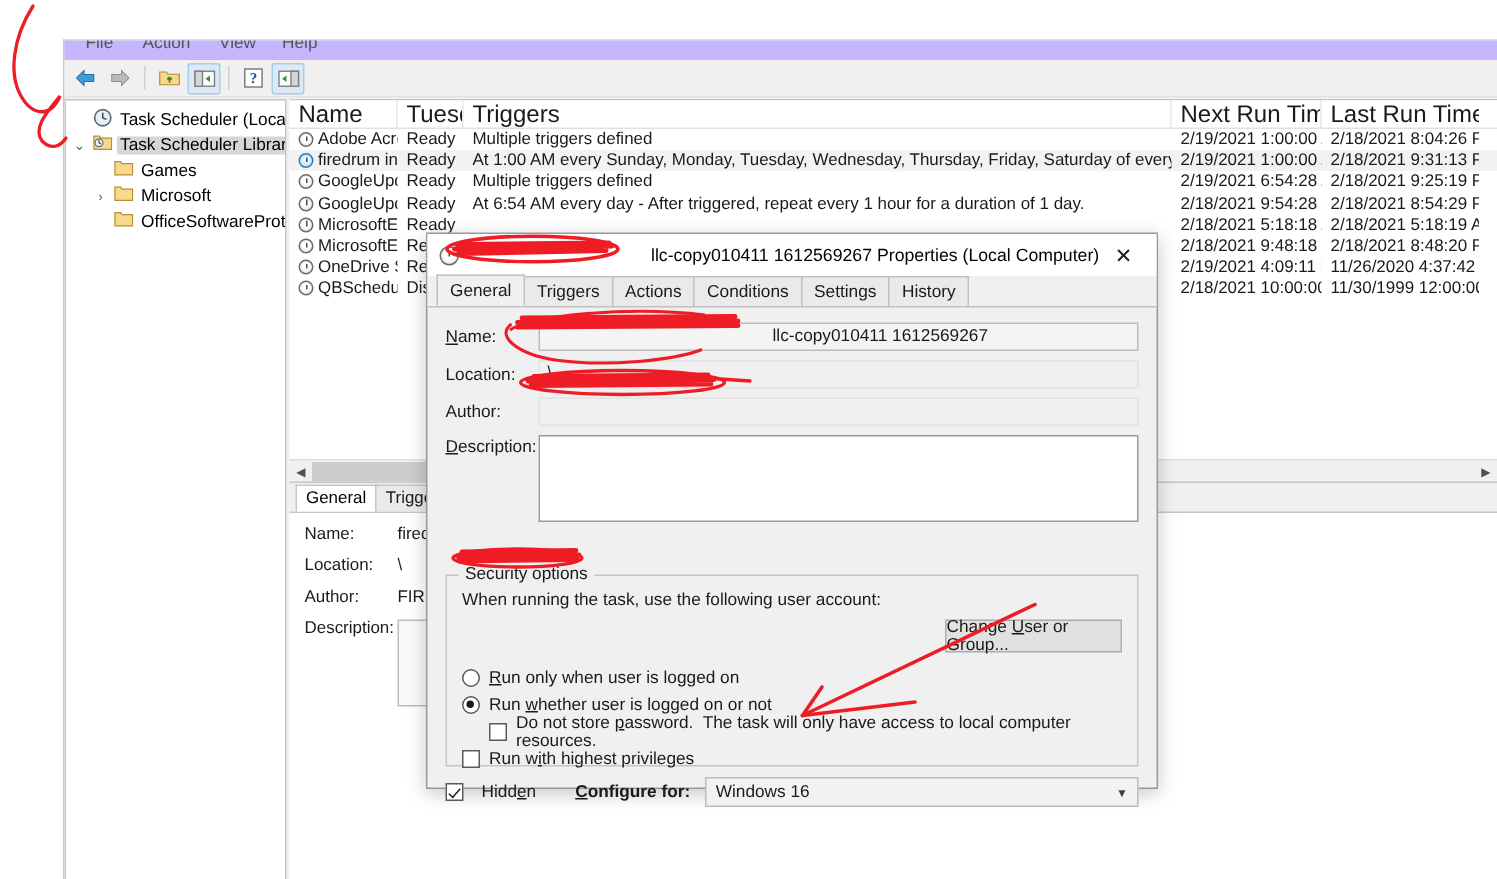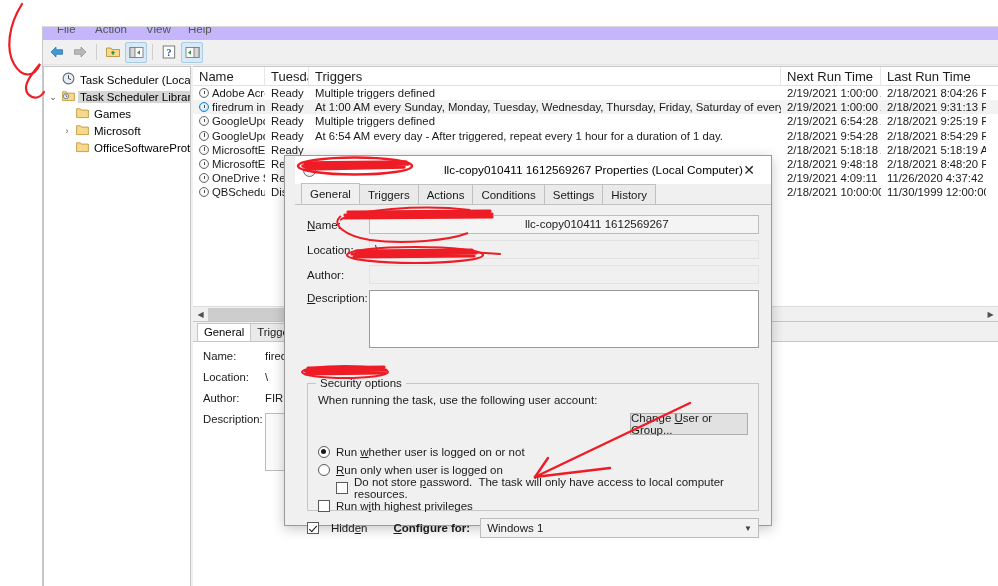--- a/index.html
+++ b/index.html
@@ -99,21 +99,21 @@
     margin-left: 2px;
     position: relative;
   }
 
   
   #list-header {
     height: 19px;
     border-bottom: 1px solid #e0e0e0;
     background: #ffffff;
     display: flex;
-    font-size: 13px;
+    font-size: 16px;
     color: #1a1a1a;
     align-items: center;
     flex: 0 0 19px;
   }
   .col {
     border-right: 1px solid #e6e6e6;
     height: 19px;
     line-height: 19px;
     padding-left: 6px;
     overflow: hidden;
@@ -211,21 +211,20 @@
   }
 
   
   #dialog {
     position: absolute;
     left: 284px; top: 155px;
     width: 488px; height: 371px;
     background: #f0f0f0;
     border: 1px solid #9a9a9a;
     box-shadow: 0 3px 12px rgba(0,0,0,0.22);
-    padding-left: 10px;
   }
   #dlg-titlebar {
     height: 28px;
     background: #ffffff;
     display: flex; align-items: center;
     padding-left: 8px;
     position: relative;
   }
   #dlg-title-icon {
     width: 13px; height: 13px; border-radius: 50%;
@@ -686,48 +685,48 @@
         <div class="sec-line">When running the task, use the following user account:</div>
 
         <div id="acctrow">
           <div id="acctbox"></div>
           <div id="changebtn">
             <span>Change <span class="u">U</span>ser or Group...</span>
           </div>
         </div>
 
         <div class="optrow">
+          <span class="radio"></span>
+          <span><span class="u">R</span>un only when user is logged on</span>
+        </div>
+
+        <div class="optrow">
           <span class="radio on"></span>
           <span>Run <span class="u">w</span>hether user is logged on or not</span>
-        </div>
-
-        <div class="optrow">
-          <span class="radio"></span>
-          <span><span class="u">R</span>un only when user is logged on</span>
         </div>
 
         <div class="optrow indent">
           <span class="check"></span>
           <span>Do not store <span class="u">p</span>assword.&nbsp; The task will only have access to local computer resources.</span>
         </div>
 
         <div class="optrow">
           <span class="check"></span>
           <span>Run w<span class="u">i</span>th highest privileges</span>
         </div>
       </div>
 
       <div id="cfgrow">
         <span class="optrow">
           <span class="check on"></span>
           <span style="margin-left:6px;text-align:center;">Hidd<span class="u">e</span>n</span>
         </span>
         <span style="margin-left:16px;font-weight:bold;"><span class="u">C</span>onfigure for:</span>
         <div id="cfgselect">
-          <span>Windows 1</span>
+          <span>Windows 16</span>
           <span id="cfgarrow">▼</span>
         </div>
       </div>
 
     </div>
 
   </div>
 
   <svg id="annot" viewBox="0 0 998 586">
 

